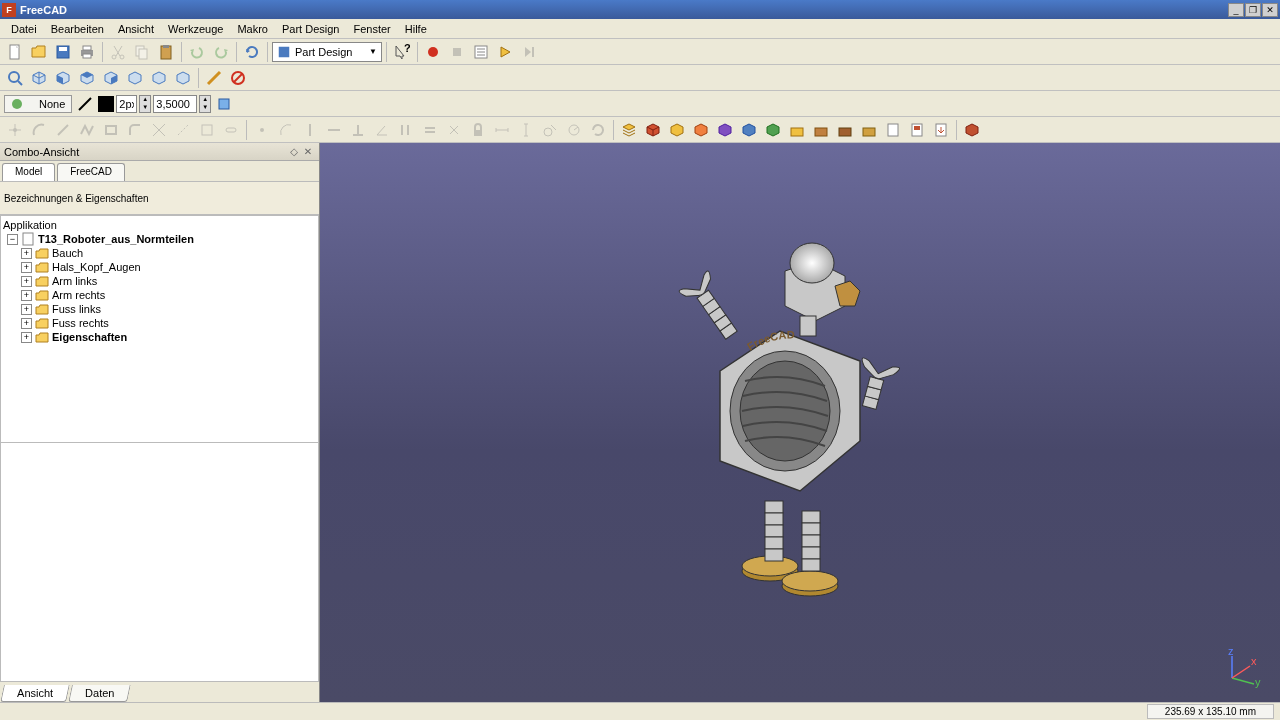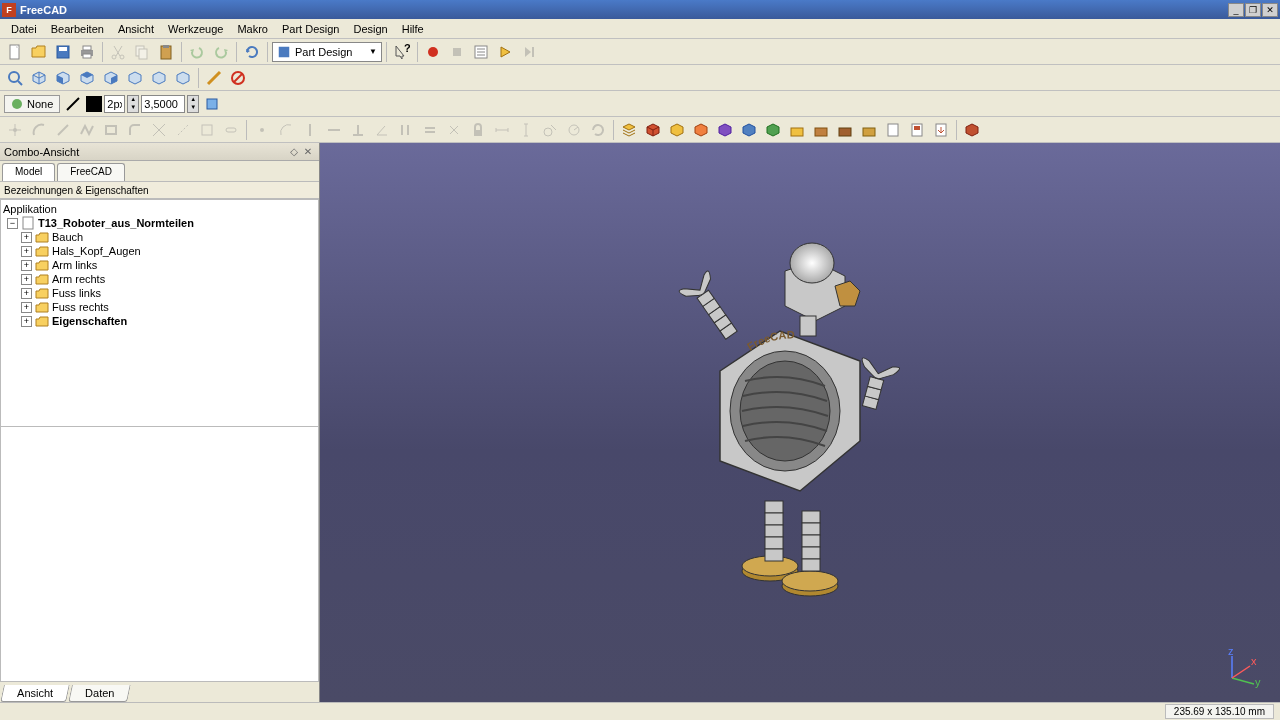--- a/index.html
+++ b/index.html
@@ -9,34 +9,34 @@
 .titlebar .title { flex:1; font-weight:bold; }
 .titlebar .wbtn { width:16px; height:14px; background:#d0d0d0; border:1px solid #888; margin-left:1px; display:flex; align-items:center; justify-content:center; font-size:9px; color:#000; cursor:pointer; }
 .menubar { height:20px; background:#ece9d8; display:flex; align-items:center; padding:0 4px; border-bottom:1px solid #c0c0c0; }
 .menubar .menu { padding:2px 7px; cursor:pointer; }
 .toolbar { height:26px; background:#ece9d8; display:flex; align-items:center; padding:1px 4px; border-bottom:1px solid #c0c0c0; gap:2px; }
 .tbtn { width:22px; height:22px; border:1px solid transparent; display:flex; align-items:center; justify-content:center; cursor:pointer; position:relative; }
 .tbtn svg { width:16px; height:16px; }
 .sep { width:1px; height:20px; background:#bbb; margin:0 2px; }
 .wbselect { height:20px; width:110px; border:1px solid #888; background:#fff; display:flex; align-items:center; padding:0 4px; font-size:11px; cursor:pointer; }
 .wbselect .arr { margin-left:auto; font-size:8px; }
-.constraint-mode { height:18px; border:1px solid #999; background:#f4f4f0; padding:0 6px; display:flex; align-items:center; cursor:pointer; gap:4px; }
+.constraint-mode { height:18px; border:1px solid #999; background:#f4f4f0; padding:0 6px; display:flex; align-items:center; cursor:pointer; gap:16px; }
 .numfield { width:44px; height:18px; border:1px solid #888; background:#fff; padding:0 2px; }
 .spin { width:12px; height:18px; display:flex; flex-direction:column; border:1px solid #888; }
 .spin div { height:50%; font-size:6px; text-align:center; background:#ddd; cursor:pointer; line-height:7px; }
 .swatch { width:16px; height:16px; border:1px solid #000; cursor:pointer; }
 .main { display:flex; height:calc(720px - 19px - 20px - 26px - 26px - 26px - 26px - 18px); }
 .sidebar { width:320px; background:#ece9d8; display:flex; flex-direction:column; border-right:1px solid #888; }
 .panel-title { height:18px; background:linear-gradient(#e8e4d6,#d8d4c6); border-bottom:1px solid #aaa; padding:0 4px; font-size:10px; display:flex; align-items:center; }
 .panel-title .spacer{flex:1}
 .panel-title .pbtn { width:14px; height:14px; display:flex; align-items:center; justify-content:center; font-size:10px; cursor:pointer; color:#666; }
 .model-tabs { height:20px; display:flex; padding:2px 2px 0; background:#ece9d8; }
 .model-tab { padding:2px 12px; border:1px solid #999; background:#f8f8f4; border-bottom:none; border-radius:3px 3px 0 0; margin-right:2px; cursor:pointer; font-size:10px; }
 .model-tab.active { background:#fff; font-weight:normal; }
-.subheader { height:18px; background:#f0ecdc; border:1px solid #bbb; border-left:none; border-right:none; padding:0 4px; font-size:10px; display:flex; align-items:center; }
+.subheader { height:34px; background:#f0ecdc; border:1px solid #bbb; border-left:none; border-right:none; padding:0 4px; font-size:10px; display:flex; align-items:center; }
 .tree { flex:0 0 228px; background:#fff; border:1px solid #bbb; margin:0; overflow:auto; padding:2px; }
 .tree-row { display:flex; align-items:center; height:14px; cursor:pointer; white-space:nowrap; }
 .expander { width:11px; height:11px; border:1px solid #888; display:flex; align-items:center; justify-content:center; font-size:9px; line-height:9px; margin-right:3px; background:#fff; cursor:pointer; }
 .tree-icon { width:14px; height:12px; margin-right:3px; display:flex; align-items:center; justify-content:center; }
 .folder-icon svg { width:14px; height:11px; }
 .doc-icon svg { width:12px; height:14px; }
 .bold { font-weight:bold; }
 .prop-header { height:18px; display:flex; border:1px solid #bbb; margin-top:2px; }
 .prop-header div { padding:1px 6px; background:#ece9d8; font-size:10px; border-right:1px solid #bbb; }
 .prop-body { flex:1; background:#fff; border:1px solid #bbb; border-top:none; }
@@ -45,42 +45,42 @@
 .bottom-tab span { display:inline-block; transform:skewX(12deg); }
 .bottom-tab.active { background:#fff; }
 .viewport { flex:1; background:linear-gradient(#6a6a9a 0%, #48486a 55%, #4a4a66 100%); position:relative; }
 .axis { position:absolute; right:18px; bottom:14px; width:40px; height:40px; }
 .robot { position:absolute; left:50%; top:48%; transform:translate(-50%,-50%); }
 .doc-tabs { height:20px; display:flex; align-items:center; padding:0 4px; background:#ece9d8; border-top:1px solid #bbb; margin-left:320px; }
 .doc-tab { padding:2px 8px; border:1px solid #999; background:#fff; display:flex; align-items:center; gap:4px; font-size:10px; cursor:pointer; }
 .doc-tab .close { color:#a00; font-weight:bold; cursor:pointer; padding:0 2px; }
 .statusbar { position:absolute; bottom:0; left:0; right:0; height:18px; background:#ece9d8; border-top:1px solid #bbb; display:flex; align-items:center; padding:0 6px; }
 .statusbar .spacer { flex:1; }
-.status-cell { border:1px solid #bbb; padding:1px 8px; font-size:10px; background:#f4f4f0; }
+.status-cell { border:1px solid #bbb; padding:1px 17px; font-size:10px; background:#f4f4f0; }
 .disabled { opacity:0.4; }
 </style>
 </head>
 <body>
 
 <div class="titlebar">
   <div class="icon">F</div>
   <div class="title">FreeCAD</div>
   <div class="wbtn">_</div>
   <div class="wbtn">❐</div>
   <div class="wbtn">✕</div>
 </div>
 
 <div class="menubar">
   <div class="menu"><span>Datei</span></div>
   <div class="menu"><span>Bearbeiten</span></div>
   <div class="menu"><span>Ansicht</span></div>
   <div class="menu"><span>Werkzeuge</span></div>
   <div class="menu"><span>Makro</span></div>
   <div class="menu"><span>Part Design</span></div>
-  <div class="menu"><span>Design</span></div>
+  <div class="menu"><span>Fenster</span></div>
   <div class="menu"><span>Hilfe</span></div>
 </div>
 
 <div class="toolbar">
   <div class="tbtn">
       <svg viewBox="0 0 16 16">
         <rect x="3" y="1" width="9" height="14" fill="#fff" stroke="#888"></rect>
         <path d="M9 1 L12 4 L9 4 Z" fill="#ddd"></path>
       </svg>
     </div>

